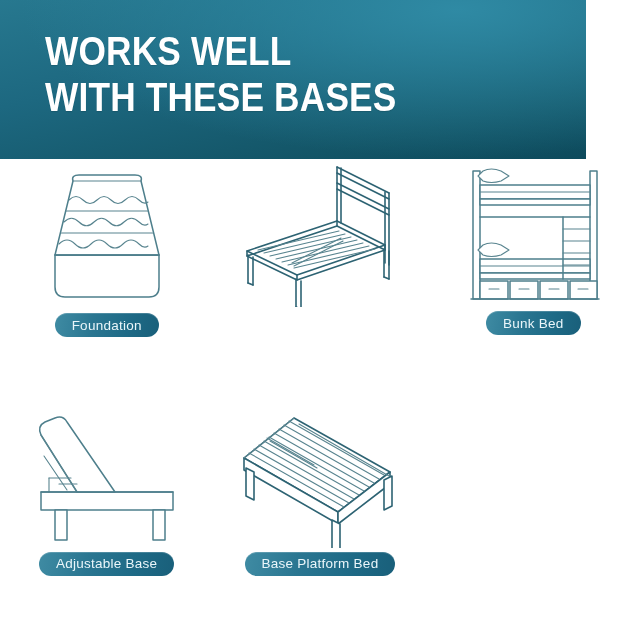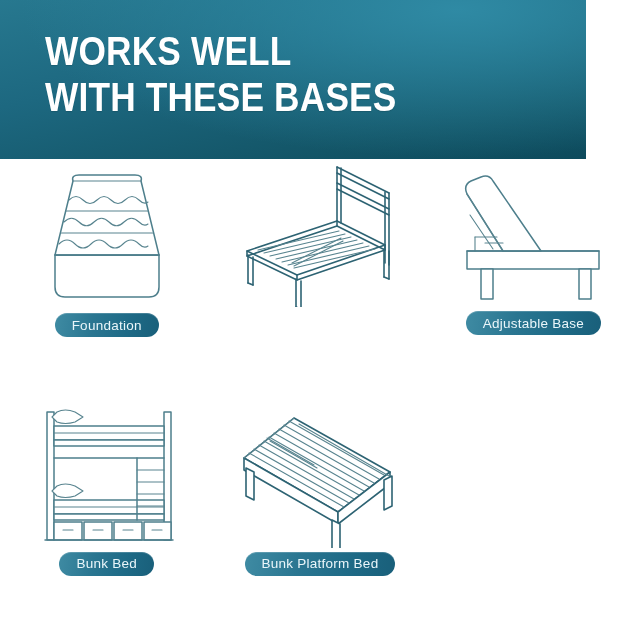--- a/index.html
+++ b/index.html
@@ -182,44 +182,20 @@
             <path d="M57 104 L106 79"></path>
             <path d="M59 107 L108 82"></path>
           </g>
         </svg>
       </div>
     </div>
 
 
     <div class="cell r2">
       <div class="art">
-        <svg width="176" height="148" viewBox="0 0 176 148">
-
-          <path class="ln fillw" d="M22 92 L154 92 L154 110 L22 110 Z"></path>
-
-          <path class="ln fillw" d="M22 35 Q18 26 26 22 L36 18 Q44 15 48 22 L96 92 L58 92 Z"></path>
-
-          <path class="ln-thin" d="M22 35 L58 92"></path>
-
-          <path class="ln-thin" d="M30 78 L52 78"></path>
-          <path class="ln-thin" d="M30 78 L30 92"></path>
-          <path class="ln-thin" d="M40 84 L58 84"></path>
-          <path class="ln-thin" d="M25 56 L48 90"></path>
-
-          <path class="ln" d="M22 92 L154 92"></path>
-
-          <path class="ln fillw" d="M36 110 L48 110 L48 140 L36 140 Z"></path>
-          <path class="ln fillw" d="M134 110 L146 110 L146 140 L134 140 Z"></path>
-        </svg>
-      </div>
-      <div class="badge">Adjustable Base</div>
-    </div>
-
-    <div class="cell r2">
-      <div class="art">
         <svg width="160" height="148" viewBox="0 0 160 148">
 
           <path class="ln fillw" d="M20 12 L27 12 L27 140 L20 140 Z"></path>
           <path class="ln fillw" d="M137 12 L144 12 L144 140 L137 140 Z"></path>
 
           <path class="ln fillw" d="M27 26 L137 26 L137 40 L27 40 Z"></path>
           <path class="ln-thin" d="M27 33 L137 33"></path>
 
           <path class="ln fillw" d="M27 40 L137 40 L137 46 L27 46 Z"></path>
 
@@ -246,20 +222,44 @@
 
           <path class="ln-thin" d="M36 130 L46 130"></path>
           <path class="ln-thin" d="M66 130 L76 130"></path>
           <path class="ln-thin" d="M96 130 L106 130"></path>
           <path class="ln-thin" d="M125 130 L135 130"></path>
 
           <path class="ln" d="M18 140 L146 140"></path>
         </svg>
       </div>
       <div class="badge">Bunk Bed</div>
+    </div>
+
+    <div class="cell r2">
+      <div class="art">
+        <svg width="176" height="148" viewBox="0 0 176 148">
+
+          <path class="ln fillw" d="M22 92 L154 92 L154 110 L22 110 Z"></path>
+
+          <path class="ln fillw" d="M22 35 Q18 26 26 22 L36 18 Q44 15 48 22 L96 92 L58 92 Z"></path>
+
+          <path class="ln-thin" d="M22 35 L58 92"></path>
+
+          <path class="ln-thin" d="M30 78 L52 78"></path>
+          <path class="ln-thin" d="M30 78 L30 92"></path>
+          <path class="ln-thin" d="M40 84 L58 84"></path>
+          <path class="ln-thin" d="M25 56 L48 90"></path>
+
+          <path class="ln" d="M22 92 L154 92"></path>
+
+          <path class="ln fillw" d="M36 110 L48 110 L48 140 L36 140 Z"></path>
+          <path class="ln fillw" d="M134 110 L146 110 L146 140 L134 140 Z"></path>
+        </svg>
+      </div>
+      <div class="badge">Adjustable Base</div>
     </div>
 
     <div class="cell r2">
       <div class="art">
         <svg width="176" height="148" viewBox="0 0 176 148">
           <g class="ln-dk">
 
             <path class="fillw" d="M62 18 L158 72 L106 112 L12 58 Z"></path>
 
             <path class="fillw" d="M12 58 L12 70 L106 124 L106 112 Z"></path>
@@ -281,17 +281,17 @@
             <path d="M22 49 L117 103"></path>
             <path d="M17 53 L112 107"></path>
             <path d="M67 24 L157 76"></path>
             <path d="M62 18 L12 58"></path>
 
             <path d="M35 38 L82 65"></path>
             <path d="M38 41 L85 68"></path>
           </g>
         </svg>
       </div>
-      <div class="badge">Bunk Platform Bed</div>
+      <div class="badge">Base Platform Bed</div>
     </div>
 
   </div>
 </div>
 
 </body></html>

